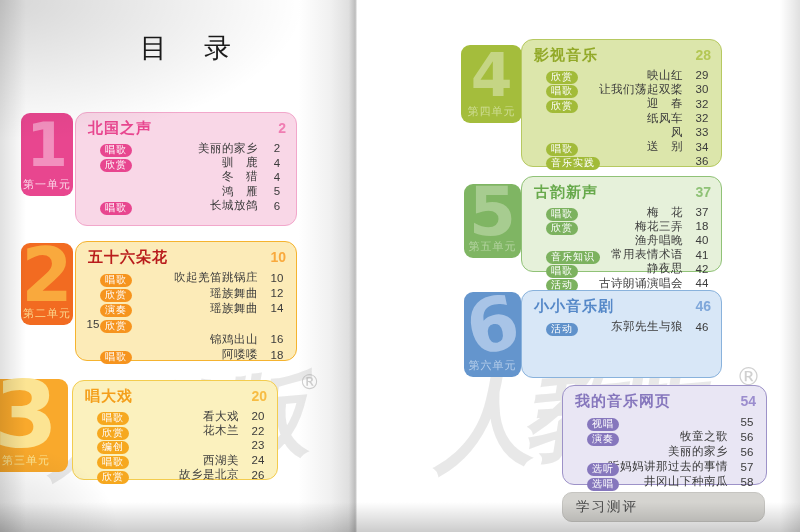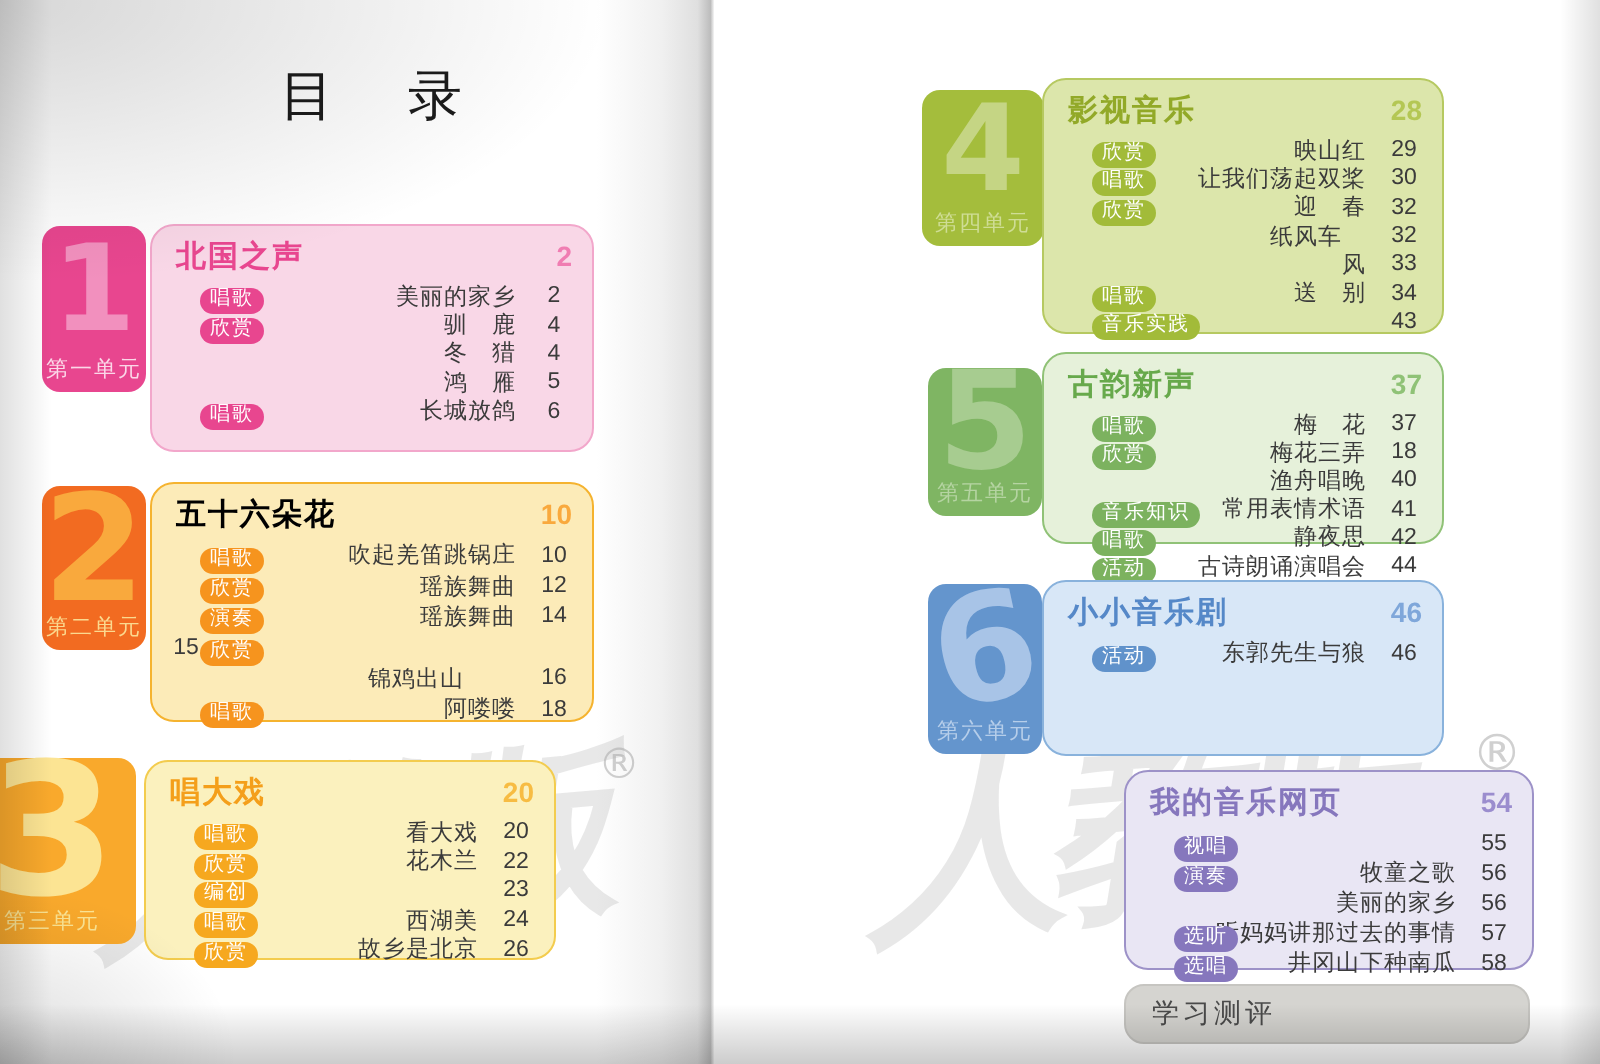--- a/index.html
+++ b/index.html
@@ -110,21 +110,21 @@
             <span class="pg">6</span>
           </div>
         </div>
       </div>
       <div class="unit-tab" style="left: 21px; top: 243px; width: 52px; height: 82px; background: rgb(242, 107, 33);">
         <div class="tab-num" style="color: rgb(249, 169, 61); font-size: 74px;">2</div>
         <div class="tab-label" style="color: rgb(251, 217, 143);">第二单元</div>
       </div>
       <div class="panel" style="left: 75px; top: 241px; width: 222px; height: 120px; background: rgb(252, 235, 184); border-color: rgb(245, 179, 47);">
         <div class="panel-head">
-          <span class="panel-title" style="color: #000000;">五十六朵花</span>
+          <span class="panel-title" style="color: #b91c1c;">五十六朵花</span>
           <span class="panel-page" style="color: rgb(249, 169, 61);">10</span>
         </div>
         <div class="rows">
           <div class="row" style="height: 15.4px;">
             <span class="badge-wrap"><span class="badge" style="background: rgb(246, 148, 30);">唱歌</span></span>
             <span class="song">吹起羌笛跳锅庄</span>
             <span class="pg">10</span>
           </div>
           <div class="row" style="height: 15.4px;">
             <span class="badge-wrap"><span class="badge" style="background: rgb(246, 148, 30);">欣赏</span></span>
@@ -133,21 +133,21 @@
           </div>
           <div class="row" style="height: 15.4px;">
             <span class="badge-wrap"><span class="badge" style="background: rgb(246, 148, 30);">演奏</span></span>
             <span class="song">瑶族舞曲</span>
             <span class="pg">14</span>
           </div>
           <div class="row" style="height: 15.4px;">
             <span class="badge-wrap"><span class="badge" style="background: rgb(246, 148, 30);">欣赏</span></span>
             <span class="pg">15</span>
           </div>
-          <div class="row" style="height: 15.4px; gap: 26px;">
+          <div class="row" style="height: 15.4px;">
             <span class="song">锦鸡出山</span>
             <span class="pg">16</span>
           </div>
           <div class="row" style="height: 15.4px;">
             <span class="badge-wrap"><span class="badge" style="background: rgb(246, 148, 30);">唱歌</span></span>
             <span class="song">阿喽喽</span>
             <span class="pg">18</span>
           </div>
         </div>
       </div>
@@ -206,37 +206,37 @@
           <div class="row" style="height: 14.3px;">
             <span class="badge-wrap"><span class="badge" style="background: rgb(162, 187, 57);">唱歌</span></span>
             <span class="song">让我们荡起双桨</span>
             <span class="pg">30</span>
           </div>
           <div class="row" style="height: 14.3px;">
             <span class="badge-wrap"><span class="badge" style="background: rgb(162, 187, 57);">欣赏</span></span>
             <span class="song">迎　春</span>
             <span class="pg">32</span>
           </div>
-          <div class="row" style="height: 14.3px; gap: 12px;">
+          <div class="row" style="height: 14.3px;">
             <span class="song">纸风车</span>
             <span class="pg">32</span>
           </div>
           <div class="row" style="height: 14.3px;">
             <span class="song">风</span>
             <span class="pg">33</span>
           </div>
           <div class="row" style="height: 14.3px;">
             <span class="badge-wrap"><span class="badge" style="background: rgb(162, 187, 57);">唱歌</span></span>
             <span class="song">送　别</span>
             <span class="pg">34</span>
           </div>
           <div class="row" style="height: 14.3px;">
             <span class="badge-wrap"><span class="badge" style="background: rgb(162, 187, 57);">音乐实践</span></span>
             <span class="song"></span>
-            <span class="pg">43</span>
+            <span class="pg">36</span>
           </div>
         </div>
       </div>
       <div class="unit-tab" style="left: 464px; top: 184px; width: 57px; height: 74px; background: rgb(127, 181, 99);">
         <div class="tab-num" style="color: rgb(167, 204, 144); font-size: 68px;">5</div>
         <div class="tab-label" style="color: rgb(181, 212, 162);">第五单元</div>
       </div>
       <div class="panel" style="left: 521px; top: 176px; width: 201px; height: 96px; background: rgb(230, 241, 218); border-color: rgb(144, 194, 119);">
         <div class="panel-head">
           <span class="panel-title" style="color: rgb(103, 169, 75);">古韵新声</span>

